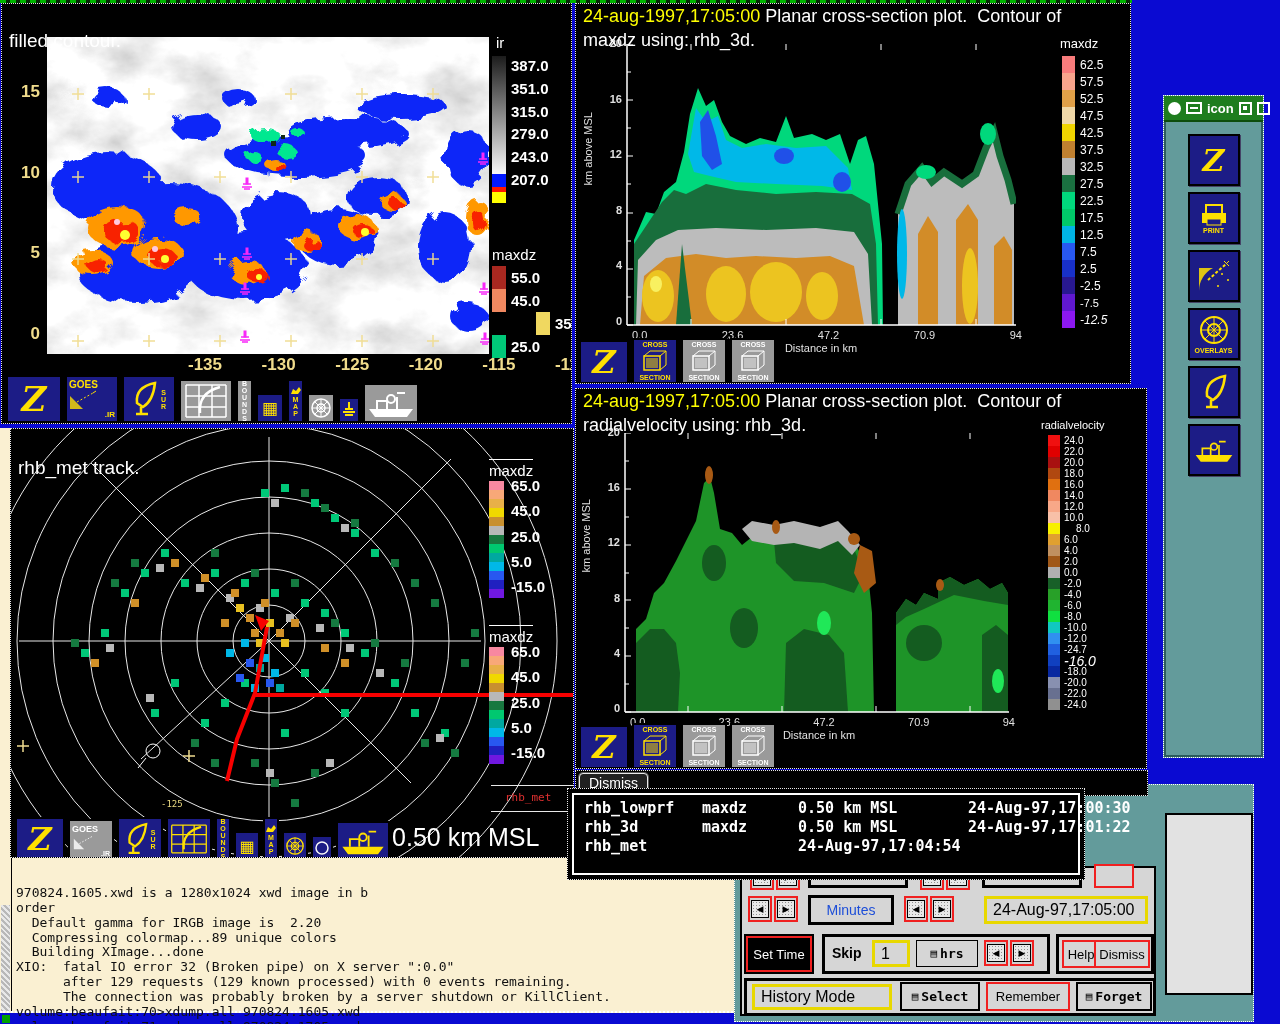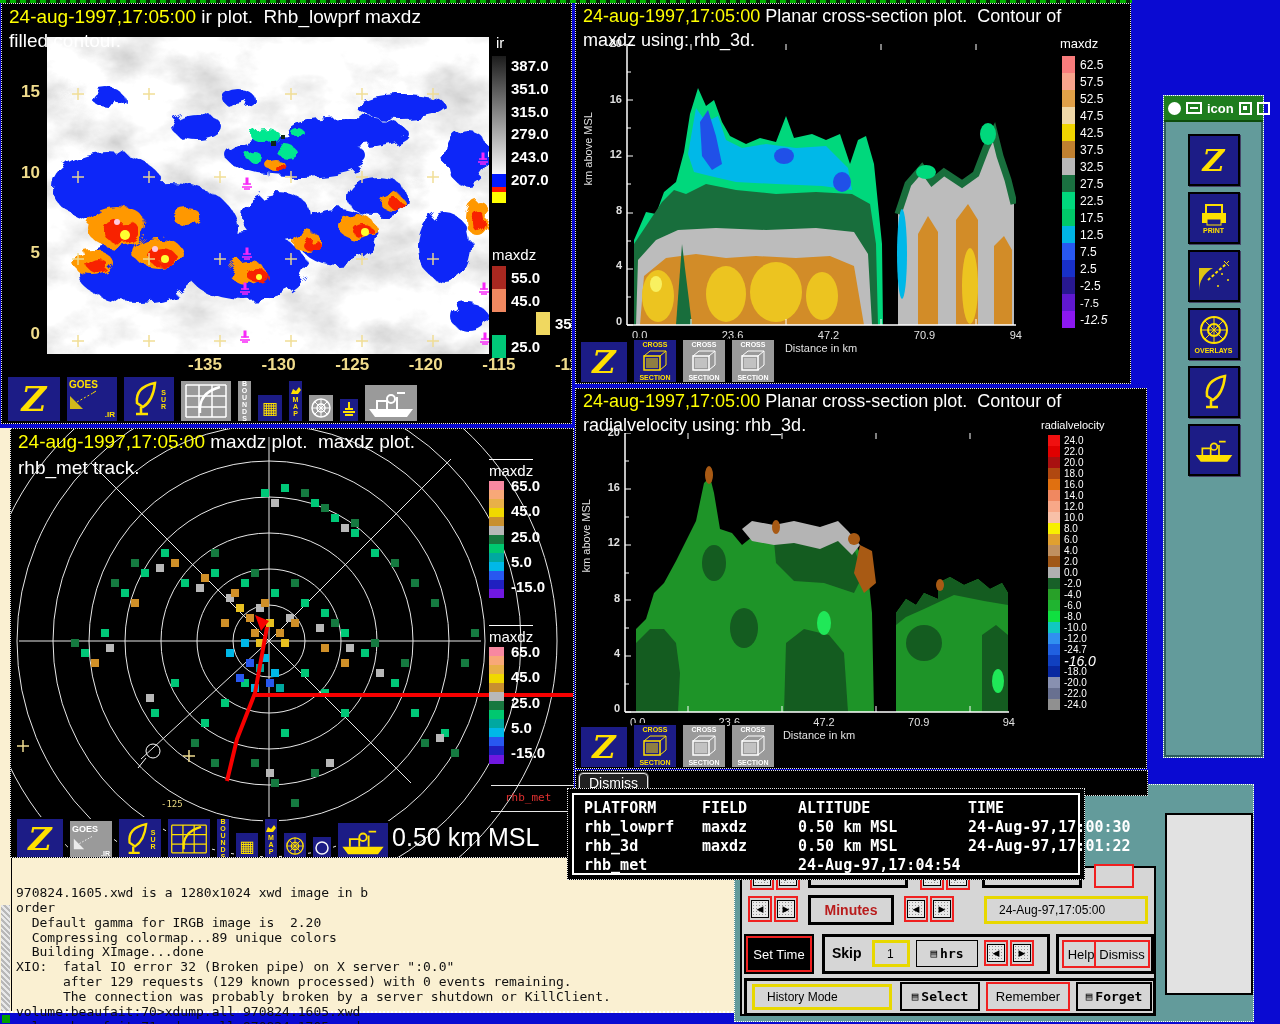--- a/index.html
+++ b/index.html
@@ -54,24 +54,24 @@
       font-family:"DejaVu Sans Mono",monospace;font-size:15px;font-weight:bold;color:#fff;}
   .trow{display:grid;grid-template-columns:118px 96px 170px 1fr;line-height:19px;white-space:nowrap;}
 
   
   #win-dialog{position:absolute;background:#d6d6d6;border:2px solid #000;box-sizing:border-box;}
   .arrowbtn{position:absolute;width:24px;height:26px;border:2px solid #f02020;background:#d0d0d0;box-sizing:border-box;
             display:flex;align-items:center;justify-content:center;}
   .arrowbtn .in{width:16px;height:16px;border:1px solid #000;
       background:radial-gradient(#909090 1px,transparent 1px) 0 0/3px 3px,#e8e8e8;
       display:flex;align-items:center;justify-content:center;font-size:9px;color:#000;line-height:1;}
-  .blackbtn{position:absolute;border:3px solid #000;background:#d6d6d6;color:#b91c1c;font-weight:bold;font-size:14px;
+  .blackbtn{position:absolute;border:3px solid #000;background:#d6d6d6;color:#1d4ed8;font-weight:normal;font-size:14px;
             display:flex;align-items:center;justify-content:center;box-sizing:border-box;}
   .yfield{position:absolute;border:3px solid #e8d800;background:#d6d6d6;color:#000;
-          font-size:12px;display:flex;align-items:center;padding-left:12px;box-sizing:border-box;white-space:nowrap;}
+          font-size:16px;display:flex;align-items:center;padding-left:6px;box-sizing:border-box;white-space:nowrap;}
   .redbtn{position:absolute;border:2px solid #f02020;background:#d6d6d6;color:#000;font-size:13px;
           display:flex;align-items:center;justify-content:center;box-sizing:border-box;}
   .frame{position:absolute;border:3px solid #000;box-sizing:border-box;}
   .menubtn{position:absolute;border:2px solid #000;background:#d6d6d6;color:#000;font-weight:bold;
            font-family:"DejaVu Sans Mono",monospace;font-size:13px;display:flex;align-items:center;
            justify-content:center;gap:3px;box-sizing:border-box;}
   .mglyph{font-size:11px;line-height:1;}
   .lbl-bold{position:absolute;font-weight:bold;font-size:14px;color:#000;}
 
   
@@ -121,21 +121,20 @@
       <div><div class="tline">970824.1605.xwd is a 1280x1024 xwd image in b</div><div class="tline">order</div><div class="tline">  Default gamma for IRGB image is  2.20</div><div class="tline">  Compressing colormap...89 unique colors</div><div class="tline">  Building XImage...done</div><div class="tline">XIO:  fatal IO error 32 (Broken pipe) on X server ":0.0"</div><div class="tline">      after 129 requests (129 known processed) with 0 events remaining.</div><div class="tline">      The connection was probably broken by a server shutdown or KillClient.</div><div class="tline">volume:beaufait:70&gt;xdump.all 970824.1605.xwd</div><div class="tline">volume:beaufait:71&gt;xdump.all 970824.1705.xwd</div></div>
       
     </div>
   </div>
 
   <div id="win-teal" class="abs" style="left:734px;top:784px;width:520px;height:238px;z-index:3;">
     <div class="gpanel" style="left:430px;top: 28px;width:84px;height:178px;"></div>
   </div>
 
   <div class="window" style="left:1px;top:3px;width:571px;height:421px;z-index:4;overflow:hidden;">
-    <div class="ptitle" style="top:2px;"><span class="t-time">24-aug-1997,17:05:00</span><span> ir plot.  Rhb_lowprf maxdz</span></div>
     <div class="ptitle2" style="top:26px;">filled contour.</div>
 
     <svg class="abs" style="left:45px;top:33px;z-index:1;" width="442" height="317" viewBox="0 0 442 317">
       <defs>
         <filter id="cl" x="0" y="0" width="100%" height="100%">
           <feTurbulence type="fractalNoise" baseFrequency="0.016 0.024" numOctaves="5" seed="11"></feTurbulence>
           <feColorMatrix type="matrix" values="0.45 0.45 0.45 0 0.25  0.45 0.45 0.45 0 0.25  0.45 0.45 0.45 0 0.25  0 0 0 0 1"></feColorMatrix>
         </filter>
         <filter id="rg">
             <feTurbulence type="fractalNoise" baseFrequency="0.07" numOctaves="2" seed="4" result="t"></feTurbulence>
@@ -583,21 +582,21 @@
         <div class="cb-row" style="height:11px;">
         <i class="cb-cell" style="width: 12px; height: 11px; background: rgb(248, 168, 136);"></i>
         <span class="cb-lab" style="font-size:10px;font-weight:normal;margin-left:4px;">12.0</span>
       </div>
         <div class="cb-row" style="height:11px;">
         <i class="cb-cell" style="width: 12px; height: 11px; background: rgb(248, 192, 168);"></i>
         <span class="cb-lab" style="font-size:10px;font-weight:normal;margin-left:4px;">10.0</span>
       </div>
         <div class="cb-row" style="height:11px;">
         <i class="cb-cell" style="width: 12px; height: 11px; background: rgb(248, 240, 0);"></i>
-        <span class="cb-lab" style="font-size:10px;font-weight:normal;margin-left:4px;">8.0</span>
+        <span class="cb-lab" style="font-size:10px;font-weight:normal;margin-left:16px;">8.0</span>
       </div>
         <div class="cb-row" style="height:11px;">
         <i class="cb-cell" style="width: 12px; height: 11px; background: rgb(224, 160, 48);"></i>
         <span class="cb-lab" style="font-size:10px;font-weight:normal;margin-left:4px;">6.0</span>
       </div>
         <div class="cb-row" style="height:11px;">
         <i class="cb-cell" style="width: 12px; height: 11px; background: rgb(192, 144, 96);"></i>
         <span class="cb-lab" style="font-size:10px;font-weight:normal;margin-left:4px;">4.0</span>
       </div>
         <div class="cb-row" style="height:11px;">
@@ -726,21 +725,20 @@
       </g>
       <path d="M244,186 l14,6 l-8,10 z" fill="#f80000"></path>
       <circle cx="142" cy="322" r="7" stroke="#fff" fill="none"></circle>
       <path d="M135,329 l-8,10" stroke="#fff"></path>
       <g stroke="#f0dc90" stroke-width="1.5">
           <path d="M12,311 v12 M6,317 h12 M178,321 v12 M172,327 h12"></path>
         </g>
       <text x="150" y="378" fill="#e8d880" font-size="9" font-family="DejaVu Sans Mono, monospace">-125</text>
     </svg>
 
-    <div class="ptitle" style="top:2px;"><span class="t-time">24-aug-1997,17:05:00</span><span> maxdz plot.  maxdz plot.</span></div>
     <div class="ptitle2" style="top:28px;">rhb_met track.</div>
 
     <div class="cb-title" style="left:478px;top:30px;border-top:1px solid #fff;padding-top:2px;">maxdz</div>
     <div class="cb-rows" style="left:478px;top:52px;">
 
     <i class="cb-mini" style="height: 9px; background: rgb(248, 136, 160);"></i>
         <i class="cb-mini" style="height: 9px; background: rgb(248, 168, 120);"></i>
         <i class="cb-mini" style="height: 9px; background: rgb(232, 176, 72);"></i>
         <i class="cb-mini" style="height: 9px; background: rgb(240, 216, 0);"></i>
         <i class="cb-mini" style="height: 9px; background: rgb(200, 144, 48);"></i>
@@ -848,26 +846,20 @@
             <path d="M2,22 h44 l-6,8 H8 Z" fill="#ffe000"></path>
             <path d="M10,22 v-8 h10 v8 M30,22 v-12 M30,6 h8" stroke="#ffe000" stroke-width="2" fill="none"></path>
             <circle cx="24" cy="12" r="4" fill="none" stroke="#ffe000" stroke-width="2"></circle>
           </svg>
       </div>
     </div>
   </div>
 
   <div id="win-table" class="window" style="left:567px;top:788px;width:518px;height:92px;z-index:7;">
     <div class="inner">
-      <div class="trow">
-        <span>PLATFORM</span>
-        <span>FIELD</span>
-        <span>ALTITUDE</span>
-        <span>TIME</span>
-      </div>
       <div>
 
       <div class="trow">
           <span>rhb_lowprf</span>
           <span>maxdz</span>
           <span>0.50 km MSL</span>
           <span>24-Aug-97,17:00:30</span>
         </div>
           <div class="trow">
           <span>rhb_3d</span>

